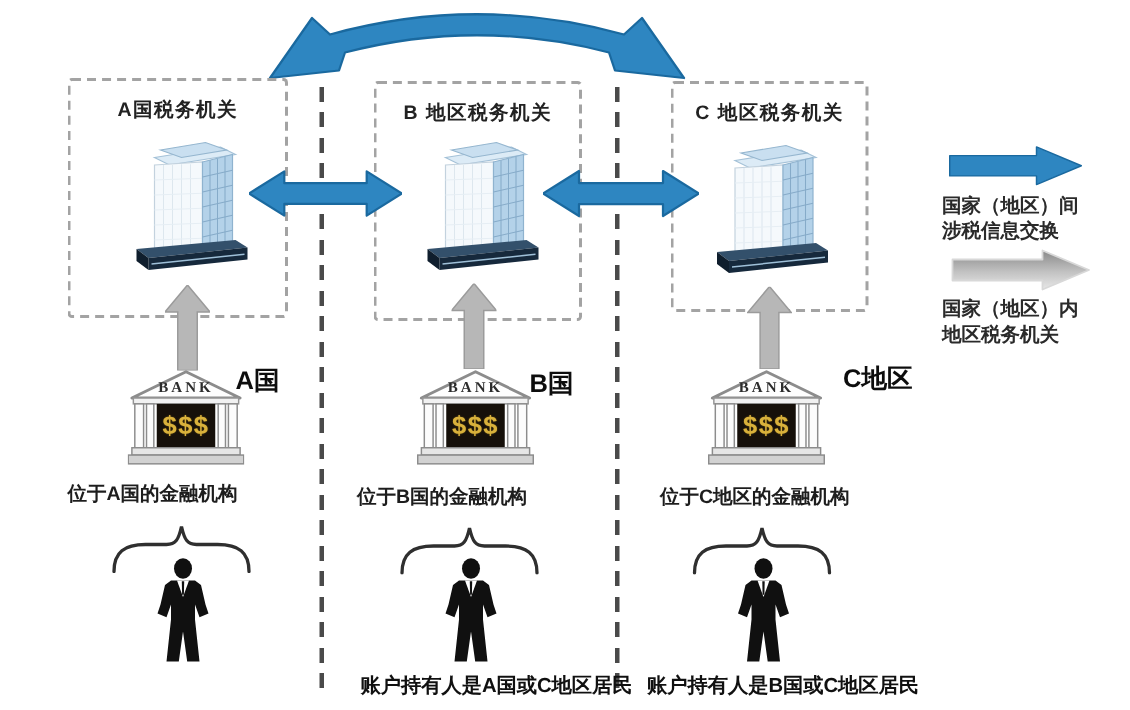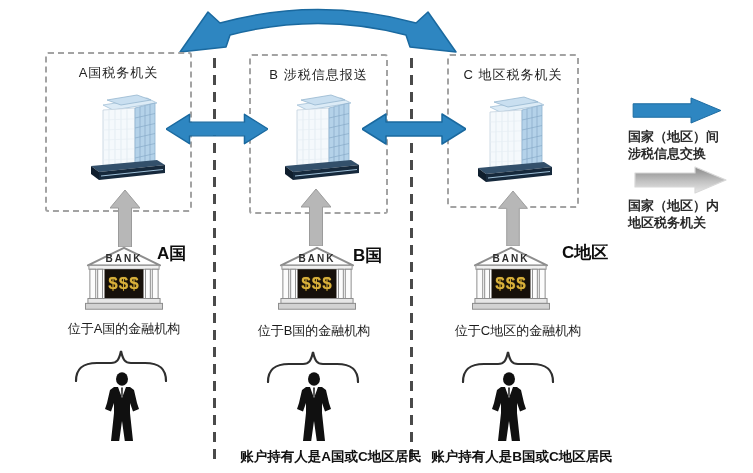--- a/index.html
+++ b/index.html
@@ -3,25 +3,25 @@
 <meta charset="utf-8">
 <style>
   html,body{margin:0;padding:0;background:#ffffff;}
   .canvas{
     position:relative;width:753px;height:473px;background:#ffffff;
     font-family:"Liberation Sans","DejaVu Sans",sans-serif;overflow:hidden;
   }
   .abs{position:absolute;}
   .dashed-box{border:2px dashed #a3a3a3;border-radius:3px;box-sizing:border-box;background:transparent;}
   .vline{width:3px;background-image:repeating-linear-gradient(180deg,#4a4a4a 0 10px,transparent 10px 17px);}
-  .authority-title{font-size:13px;font-weight:400;color:#222;text-align:center;letter-spacing:1px;white-space:nowrap;}
+  .authority-title{font-size:13px;font-weight:700;color:#222;text-align:center;letter-spacing:1px;white-space:nowrap;}
   .jurisdiction{font-size:17px;font-weight:700;color:#0d0d0d;white-space:nowrap;}
-  .caption{font-size:13px;font-weight:400;color:#1d1d1d;text-align:center;white-space:nowrap;}
+  .caption{font-size:13px;font-weight:700;color:#1d1d1d;white-space:nowrap;}
   .holder-caption{font-size:13.5px;font-weight:700;color:#101010;text-align:center;white-space:nowrap;}
-  .bank-sign{font-size:10px;font-weight:700;letter-spacing:2px;color:#2c2c2c;text-align:center;}
+  .bank-sign{font-size:10px;font-weight:700;letter-spacing:2px;color:#2c2c2c;text-align:center;font-family:Liberation Serif, serif;}
   .bank-money{font-size:17px;font-weight:700;color:#d9b13b;text-align:center;letter-spacing:1px;text-shadow:0 0 1px #7a5f18;}
   .legend-text{font-size:13px;font-weight:700;color:#2a2a2a;line-height:17px;white-space:nowrap;}
   svg{display:block;}
 </style>
 </head>
 <body>
 
 <div class="canvas">
 
   <svg width="0" height="0" style="position:absolute">
@@ -71,21 +71,21 @@
   </svg>
 
   <div class="abs vline" style="left:213px;top:58px;height:404px"></div>
   <div class="abs vline" style="left:410px;top:58px;height:404px"></div>
 
   <div class="abs dashed-box" style="left:45px;top:52px;width:147px;height:160px"></div>
   <div class="abs dashed-box" style="left:249px;top:54px;width:139px;height:160px"></div>
   <div class="abs dashed-box" style="left:447px;top:54px;width:132px;height:154px"></div>
 
   <div class="abs authority-title" style="left:45px;top:64px;width:147px">A国税务机关</div>
-  <div class="abs authority-title" style="left:249px;top:66px;width:139px">B 涉税信息报送</div>
+  <div class="abs authority-title" style="left:249px;top:66px;width:139px">B 地区税务机关</div>
   <div class="abs authority-title" style="left:447px;top:66px;width:132px">C 地区税务机关</div>
 
   <svg class="abs" style="left:77px;top:92px" width="94" height="94">
       <use href="#sym-building"></use>
     </svg>
   <svg class="abs" style="left:271px;top:92px" width="94" height="94">
       <use href="#sym-building"></use>
     </svg>
   <svg class="abs" style="left:464px;top:94px" width="94" height="94">
       <use href="#sym-building"></use>

